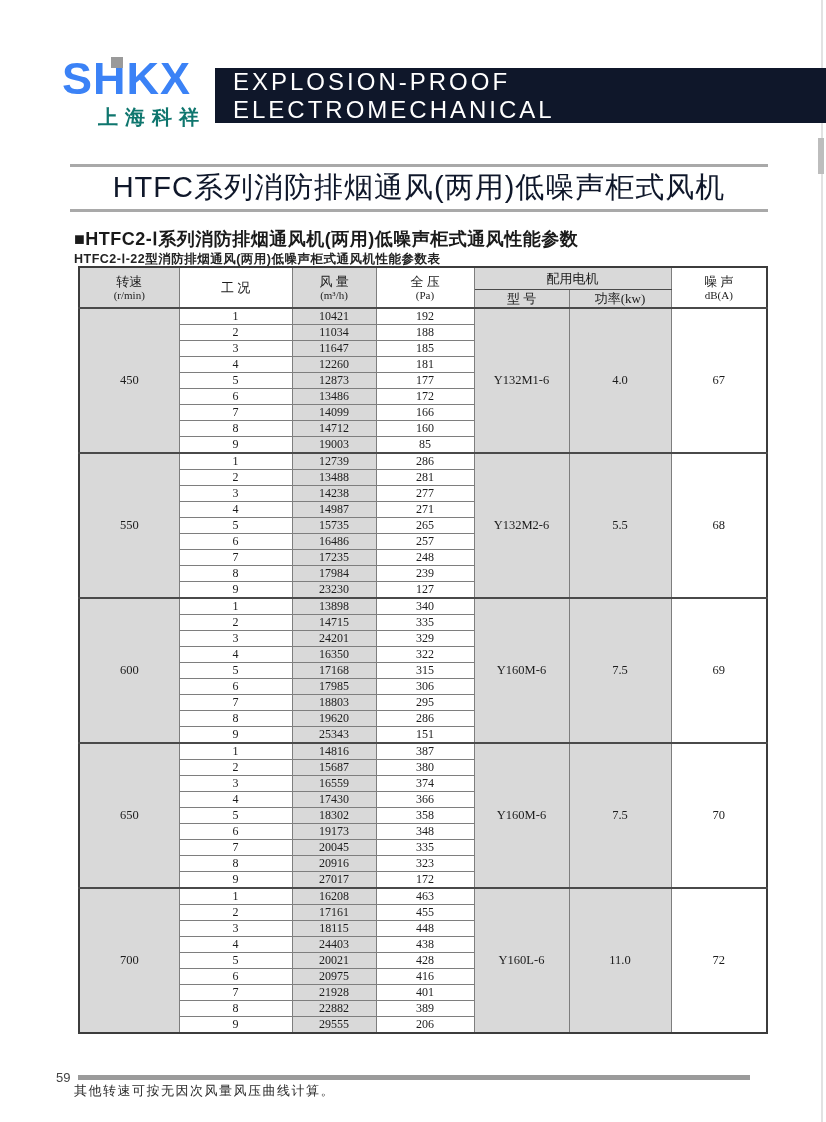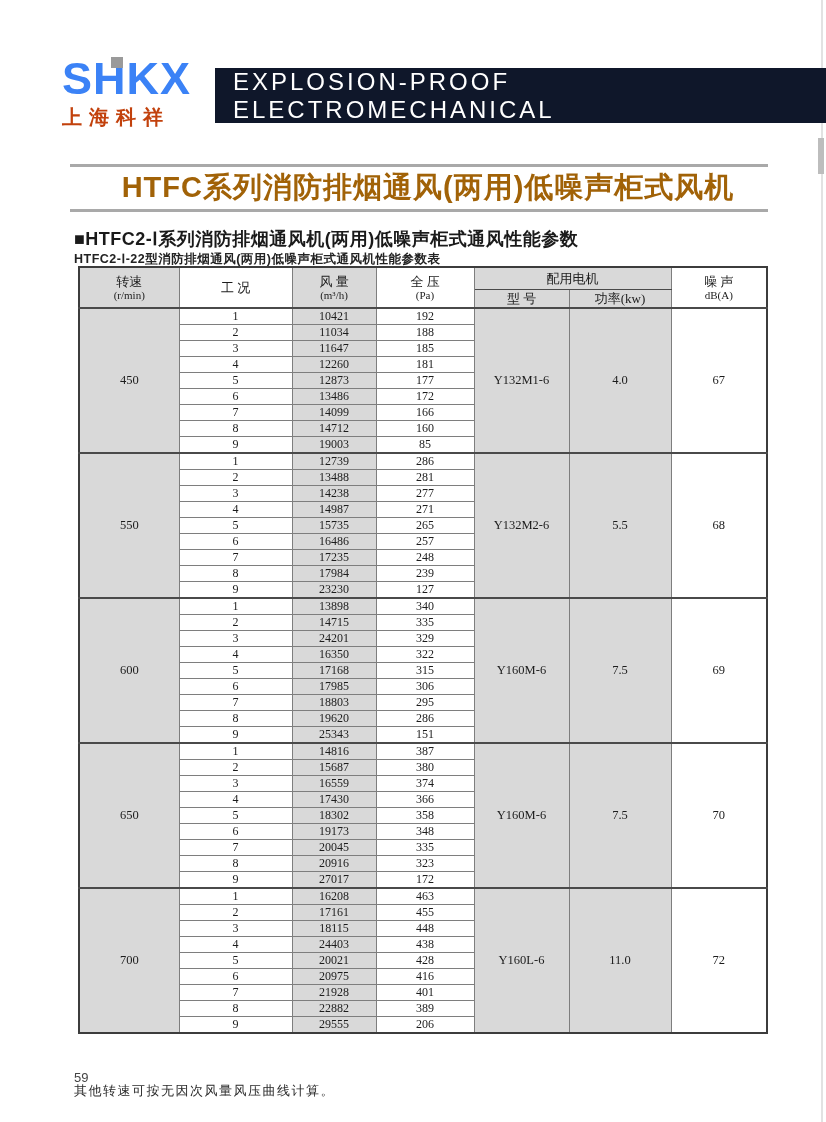--- a/index.html
+++ b/index.html
@@ -27,44 +27,44 @@
     position: relative;
     font-weight: bold; font-size: 45px; line-height: 46px;
     letter-spacing: 1px; color: #3b82f6;
     font-family: "Liberation Sans", sans-serif;
   }
   .logo-dot {
     position: absolute; left: 49px; top: 1px; width: 12px; height: 11px;
     background: #9a9a9a;
   }
   .logo-sub {
-    font-weight: bold; font-size: 20px; color: #c2410c;
-    letter-spacing: 7px; margin-top: 2px; white-space: nowrap;
+    font-weight: bold; font-size: 20px; color: #0f766e;
+    letter-spacing: 7px; margin-top: 2px; white-space: nowrap; margin-left: 36px;
   }
   
   .banner {
     position: absolute; left: 215px; top: 68px; width: 611px; height: 55px;
     background: #0f172a;
     display: flex; align-items: center;
     padding-left: 18px;
   }
   .banner-text {
     color: #ffffff; font-size: 24px; letter-spacing: 3px;
     font-family: "Liberation Sans", sans-serif;
   }
   
   .title-rule {
     position: absolute; left: 70px; width: 698px; height: 3px; background: #a9a9a9;
   }
   .rule-top { top: 164px; }
   .rule-bottom { top: 209px; }
   .doc-title {
-    position: absolute; left: 79px; top: 168px; width: 698px;
+    position: absolute; left: 70px; top: 168px; width: 698px;
     text-align: center;
-    font-size: 29px; font-weight: bold; color: #a16207;
+    font-size: 29px; font-weight: normal; color: #0f172a;
     letter-spacing: 1px;
   }
   
   .section-heading {
     position: absolute; left: 74px; top: 227px;
     font-size: 18px; font-weight: bold; color: #1a1a1a;
     letter-spacing: 0.5px;
   }
   .table-caption {
     position: absolute; left: 74px; top: 251px;
@@ -103,22 +103,22 @@
   .g { background: #d9d9d9; }
   .w { background: #ffffff; }
   tr.group-start td { border-top: 2px solid #4a4a4a; }
   table.perf td.span-cell { font-size: 12.5px; }
   
   .footnote {
     position: absolute; left: 74px; top: 1082px;
     font-size: 13px; color: #2a2a2a; letter-spacing: 1.5px;
   }
   .page-footer {
-    position: absolute; left: 74px; top: 1070px; width: 694px; height: 14px;
-    display: flex;  flex-direction: column;
+    position: absolute; left: 56px; top: 1070px; width: 694px; height: 14px;
+    display: flex; align-items: center;
   }
   .page-num {
     font-size: 13px; color: #444; margin-right: 8px;
     font-family: "Liberation Sans", sans-serif;
   }
   .footer-bar { flex: 1; height: 5px; background: #9b9b9b; }
 </style>
 </head>
 <body>
 

